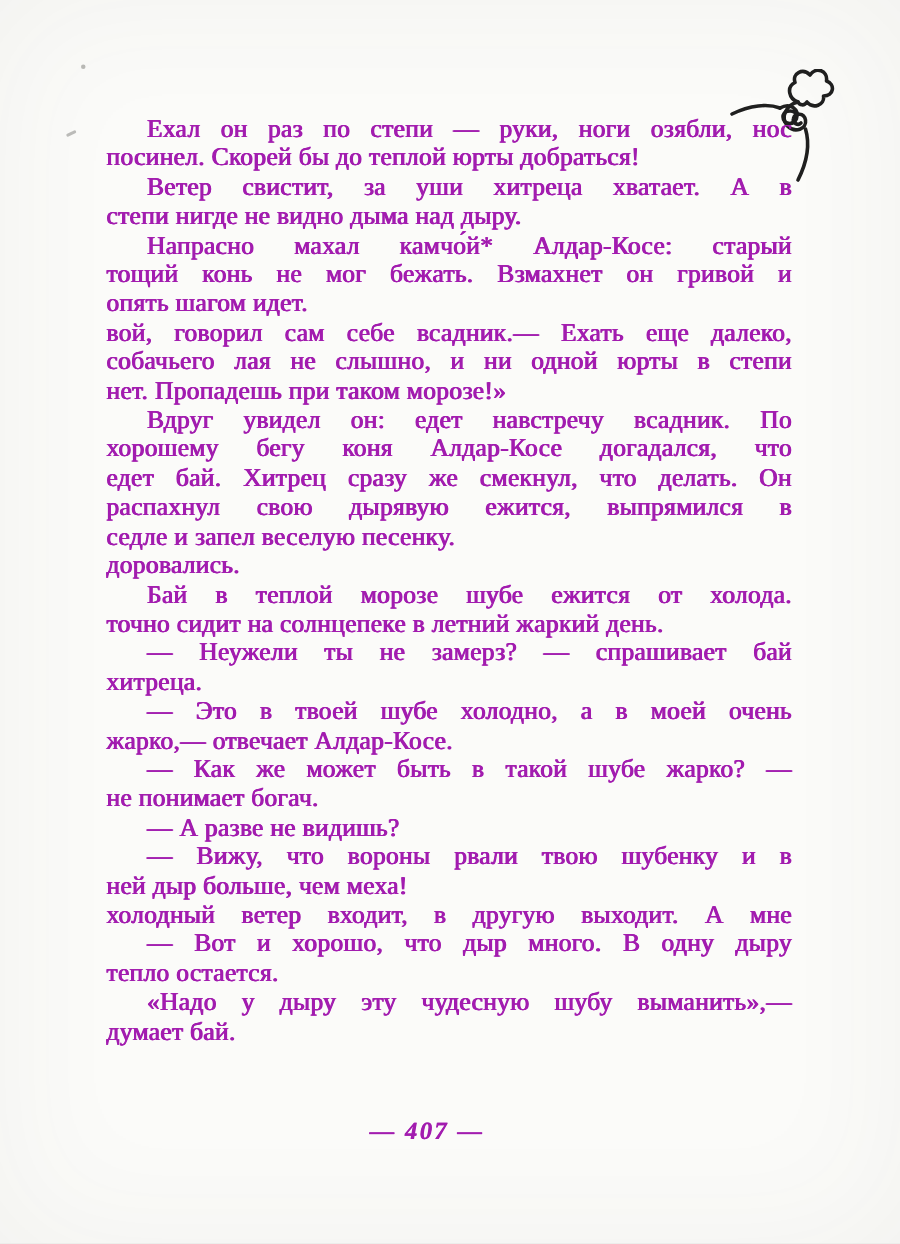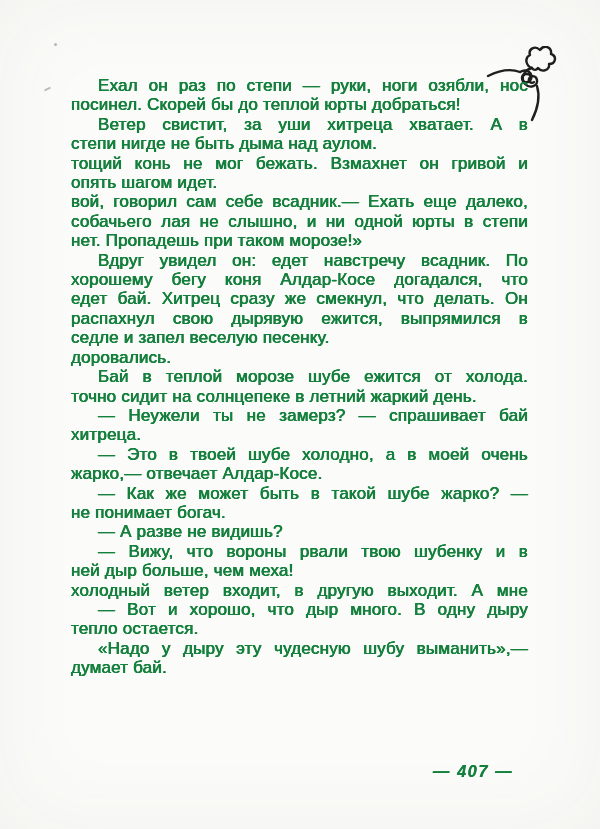--- a/index.html
+++ b/index.html
@@ -2,22 +2,22 @@
 <html><head>
 <meta charset="utf-8">
 <style>
   html, body { margin: 0; padding: 0; background: #e8e8e6; }
   .page {
     position: relative;
     width: 600px;
     height: 829px;
     background: #fbfbf9;
     overflow: hidden;
-    font-family: Liberation Sans, sans-serif;
-    color: #15803d;
+    font-family: Liberation Serif, serif;
+    color: #a21caf;
     box-shadow: inset 0 0 90px rgba(70,70,60,0.05);
   }
   .textblock {
     position: absolute;
     left: 71px;
     top: 76px;
     width: 457px;
   }
   .line {
     font-size: 17px;
@@ -28,23 +28,23 @@
     text-align-last: justify;
     white-space: normal;
     overflow: visible;
     text-shadow: 0.35px 0 currentColor, -0.35px 0 currentColor;
   }
   .line.indent { padding-left: 27px; }
   .line.end { text-align-last: left; }
   .pagenum {
     position: absolute;
     left: 56px;
-    top: 762px;
+    top: 744px;
     width: 457px;
-    text-align: right;
+    text-align: center;
     font-size: 16.5px;
     font-style: italic;
     font-weight: 700;
     letter-spacing: 1.5px;
     text-shadow: 0.3px 0 currentColor;
   }
   .ornament {
     position: absolute;
     left: 486px;
     top: 46px;
@@ -68,21 +68,22 @@
     <path d="M51 40 C54 50 52 62 46 74"></path>
   </svg>
 
   <div class="speck s1"></div>
   <div class="speck s2"></div>
 
   <div class="textblock" id="text-block">
       <div class="line indent">Ехал он раз по степи — руки, ноги озябли, нос</div>
       <div class="line end">посинел. Скорей бы до теплой юрты добраться!</div>
       <div class="line indent">Ветер свистит, за уши хитреца хватает. А в</div>
-      <div class="line end">степи нигде не быть дыма над аулом.</div>
+      <div class="line end">степи нигде не видно дыма над дыру.</div>
+      <div class="line indent">Напрасно махал камчо́й* Алдар-Косе: старый</div>
       <div class="line">тощий конь не мог бежать. Взмахнет он гривой и</div>
       <div class="line end">опять шагом идет.</div>
       <div class="line">вой, говорил сам себе всадник.— Ехать еще далеко,</div>
       <div class="line">собачьего лая не слышно, и ни одной юрты в степи</div>
       <div class="line end">нет. Пропадешь при таком морозе!»</div>
       <div class="line indent">Вдруг увидел он: едет навстречу всадник. По</div>
       <div class="line">хорошему бегу коня Алдар-Косе догадался, что</div>
       <div class="line">едет бай. Хитрец сразу же смекнул, что делать. Он</div>
       <div class="line">распахнул свою дырявую ежится, выпрямился в</div>
       <div class="line end">седле и запел веселую песенку.</div>

